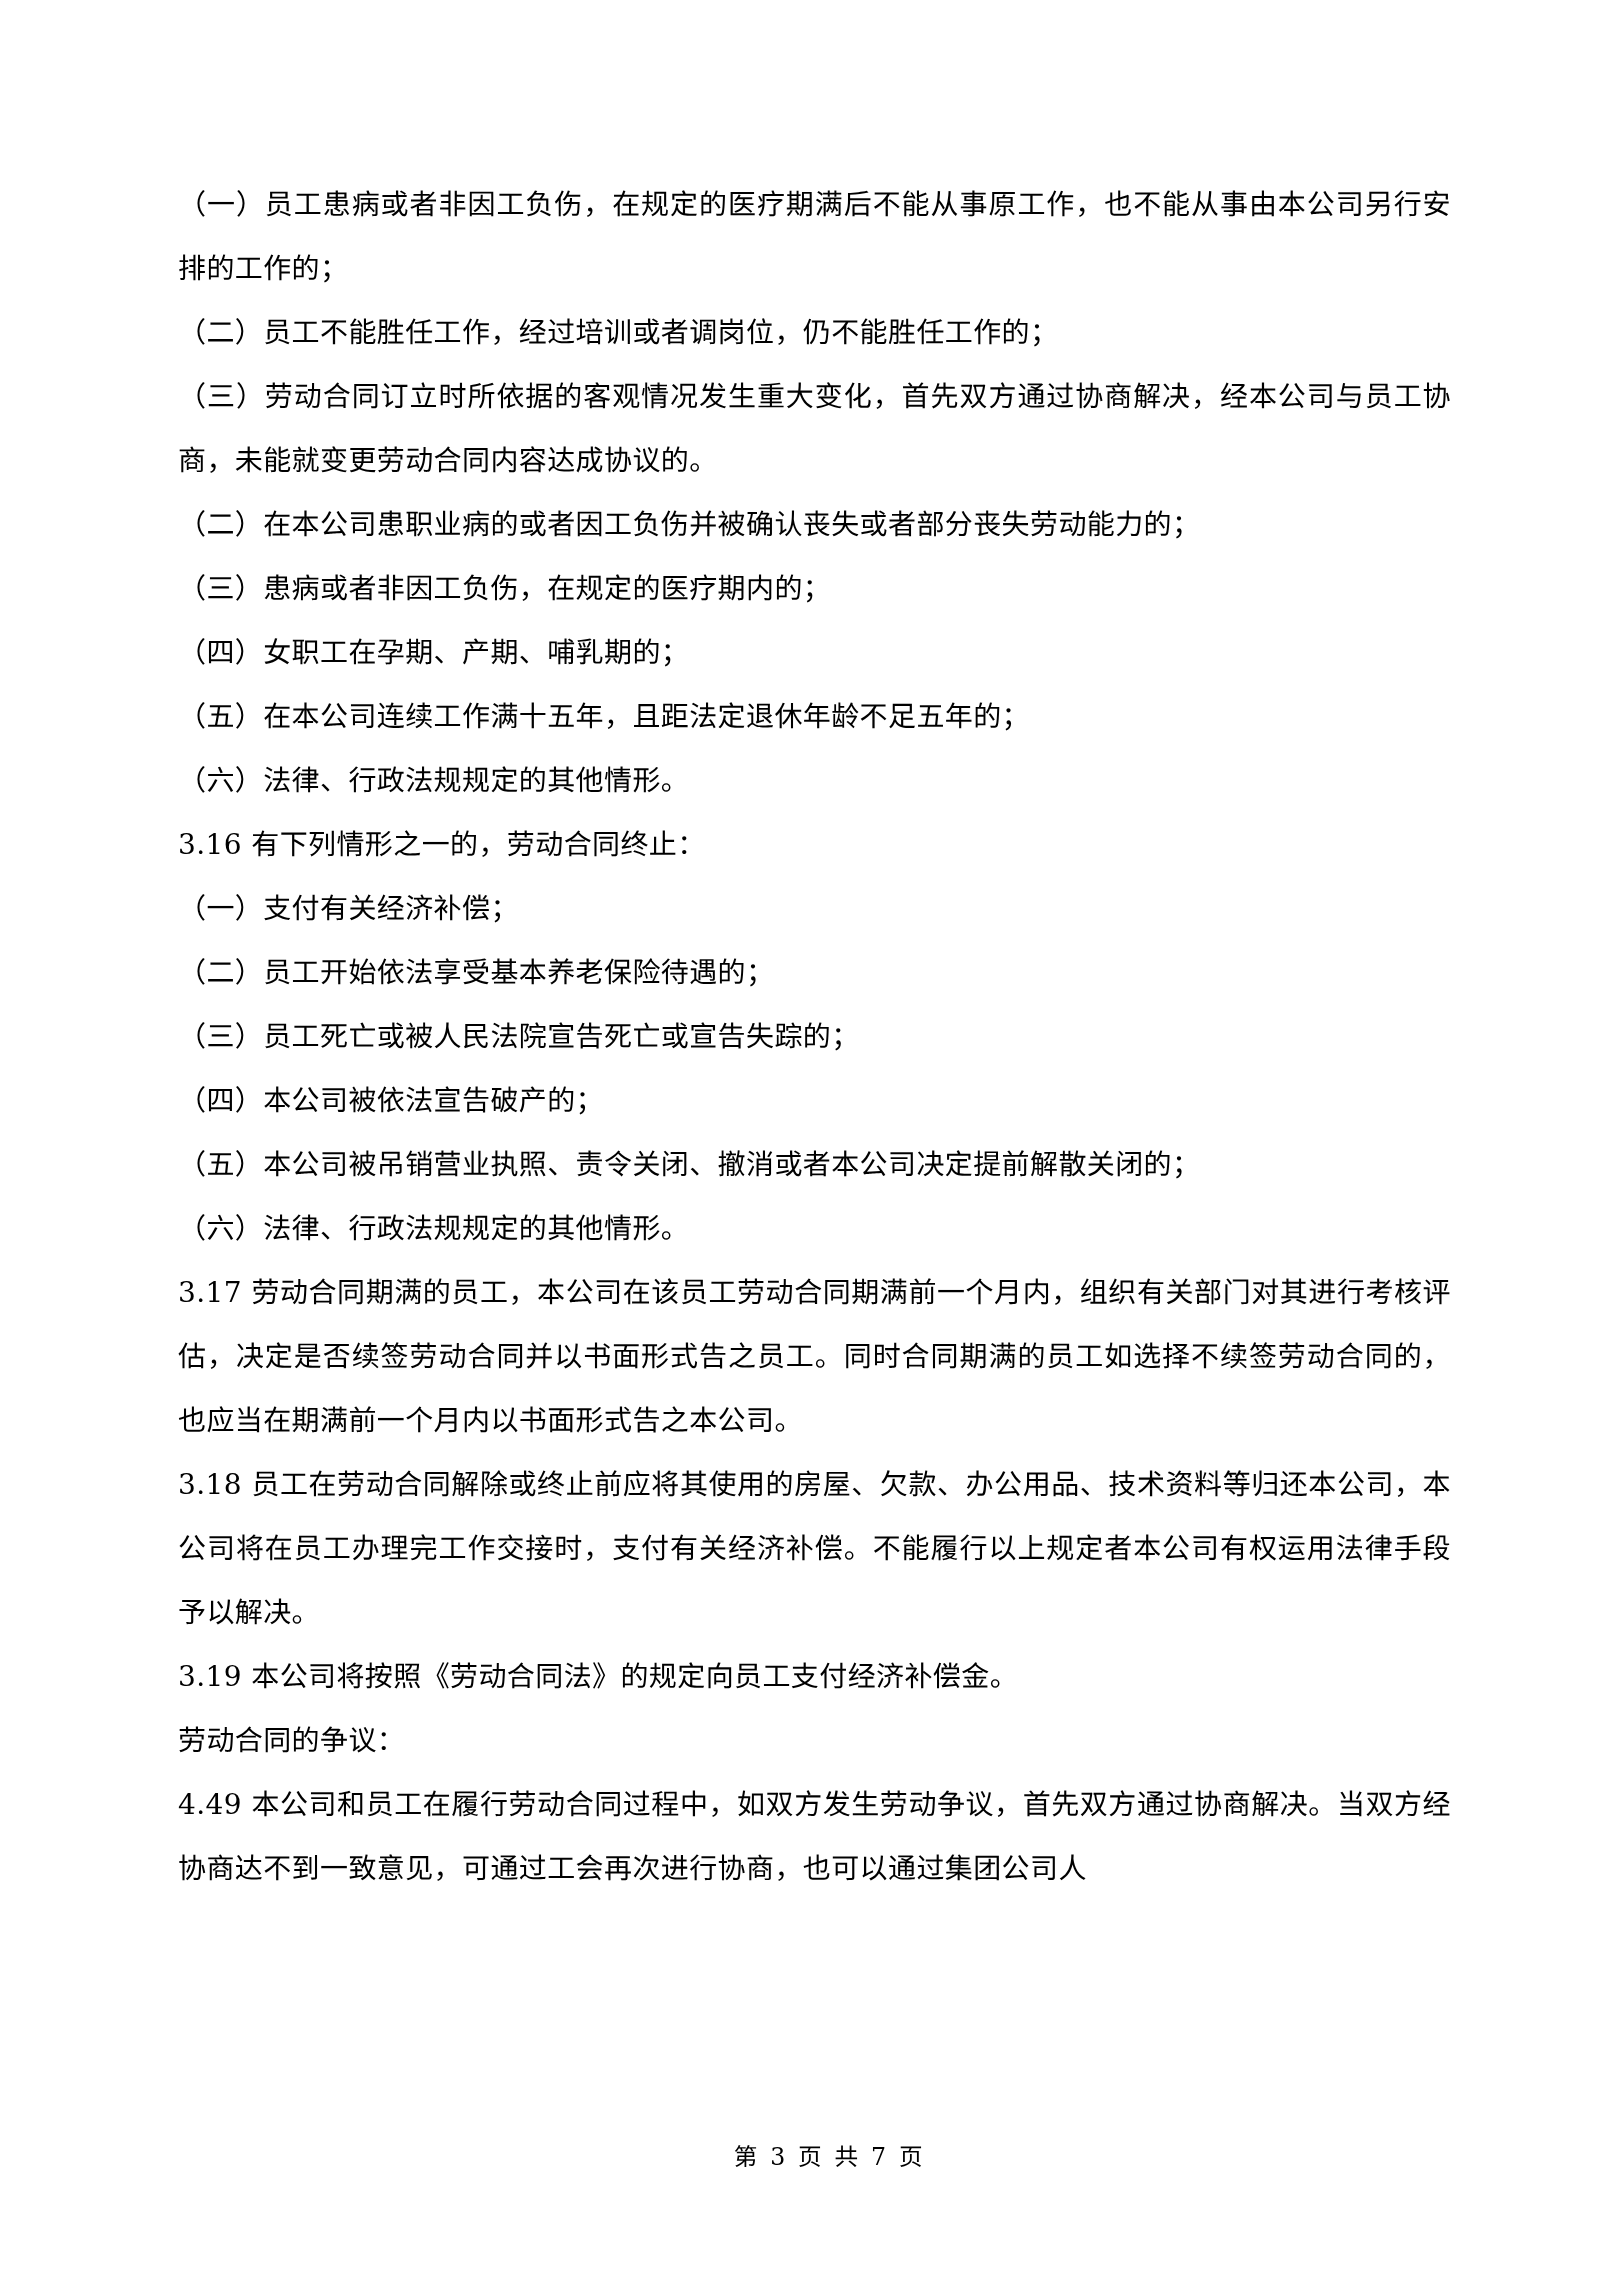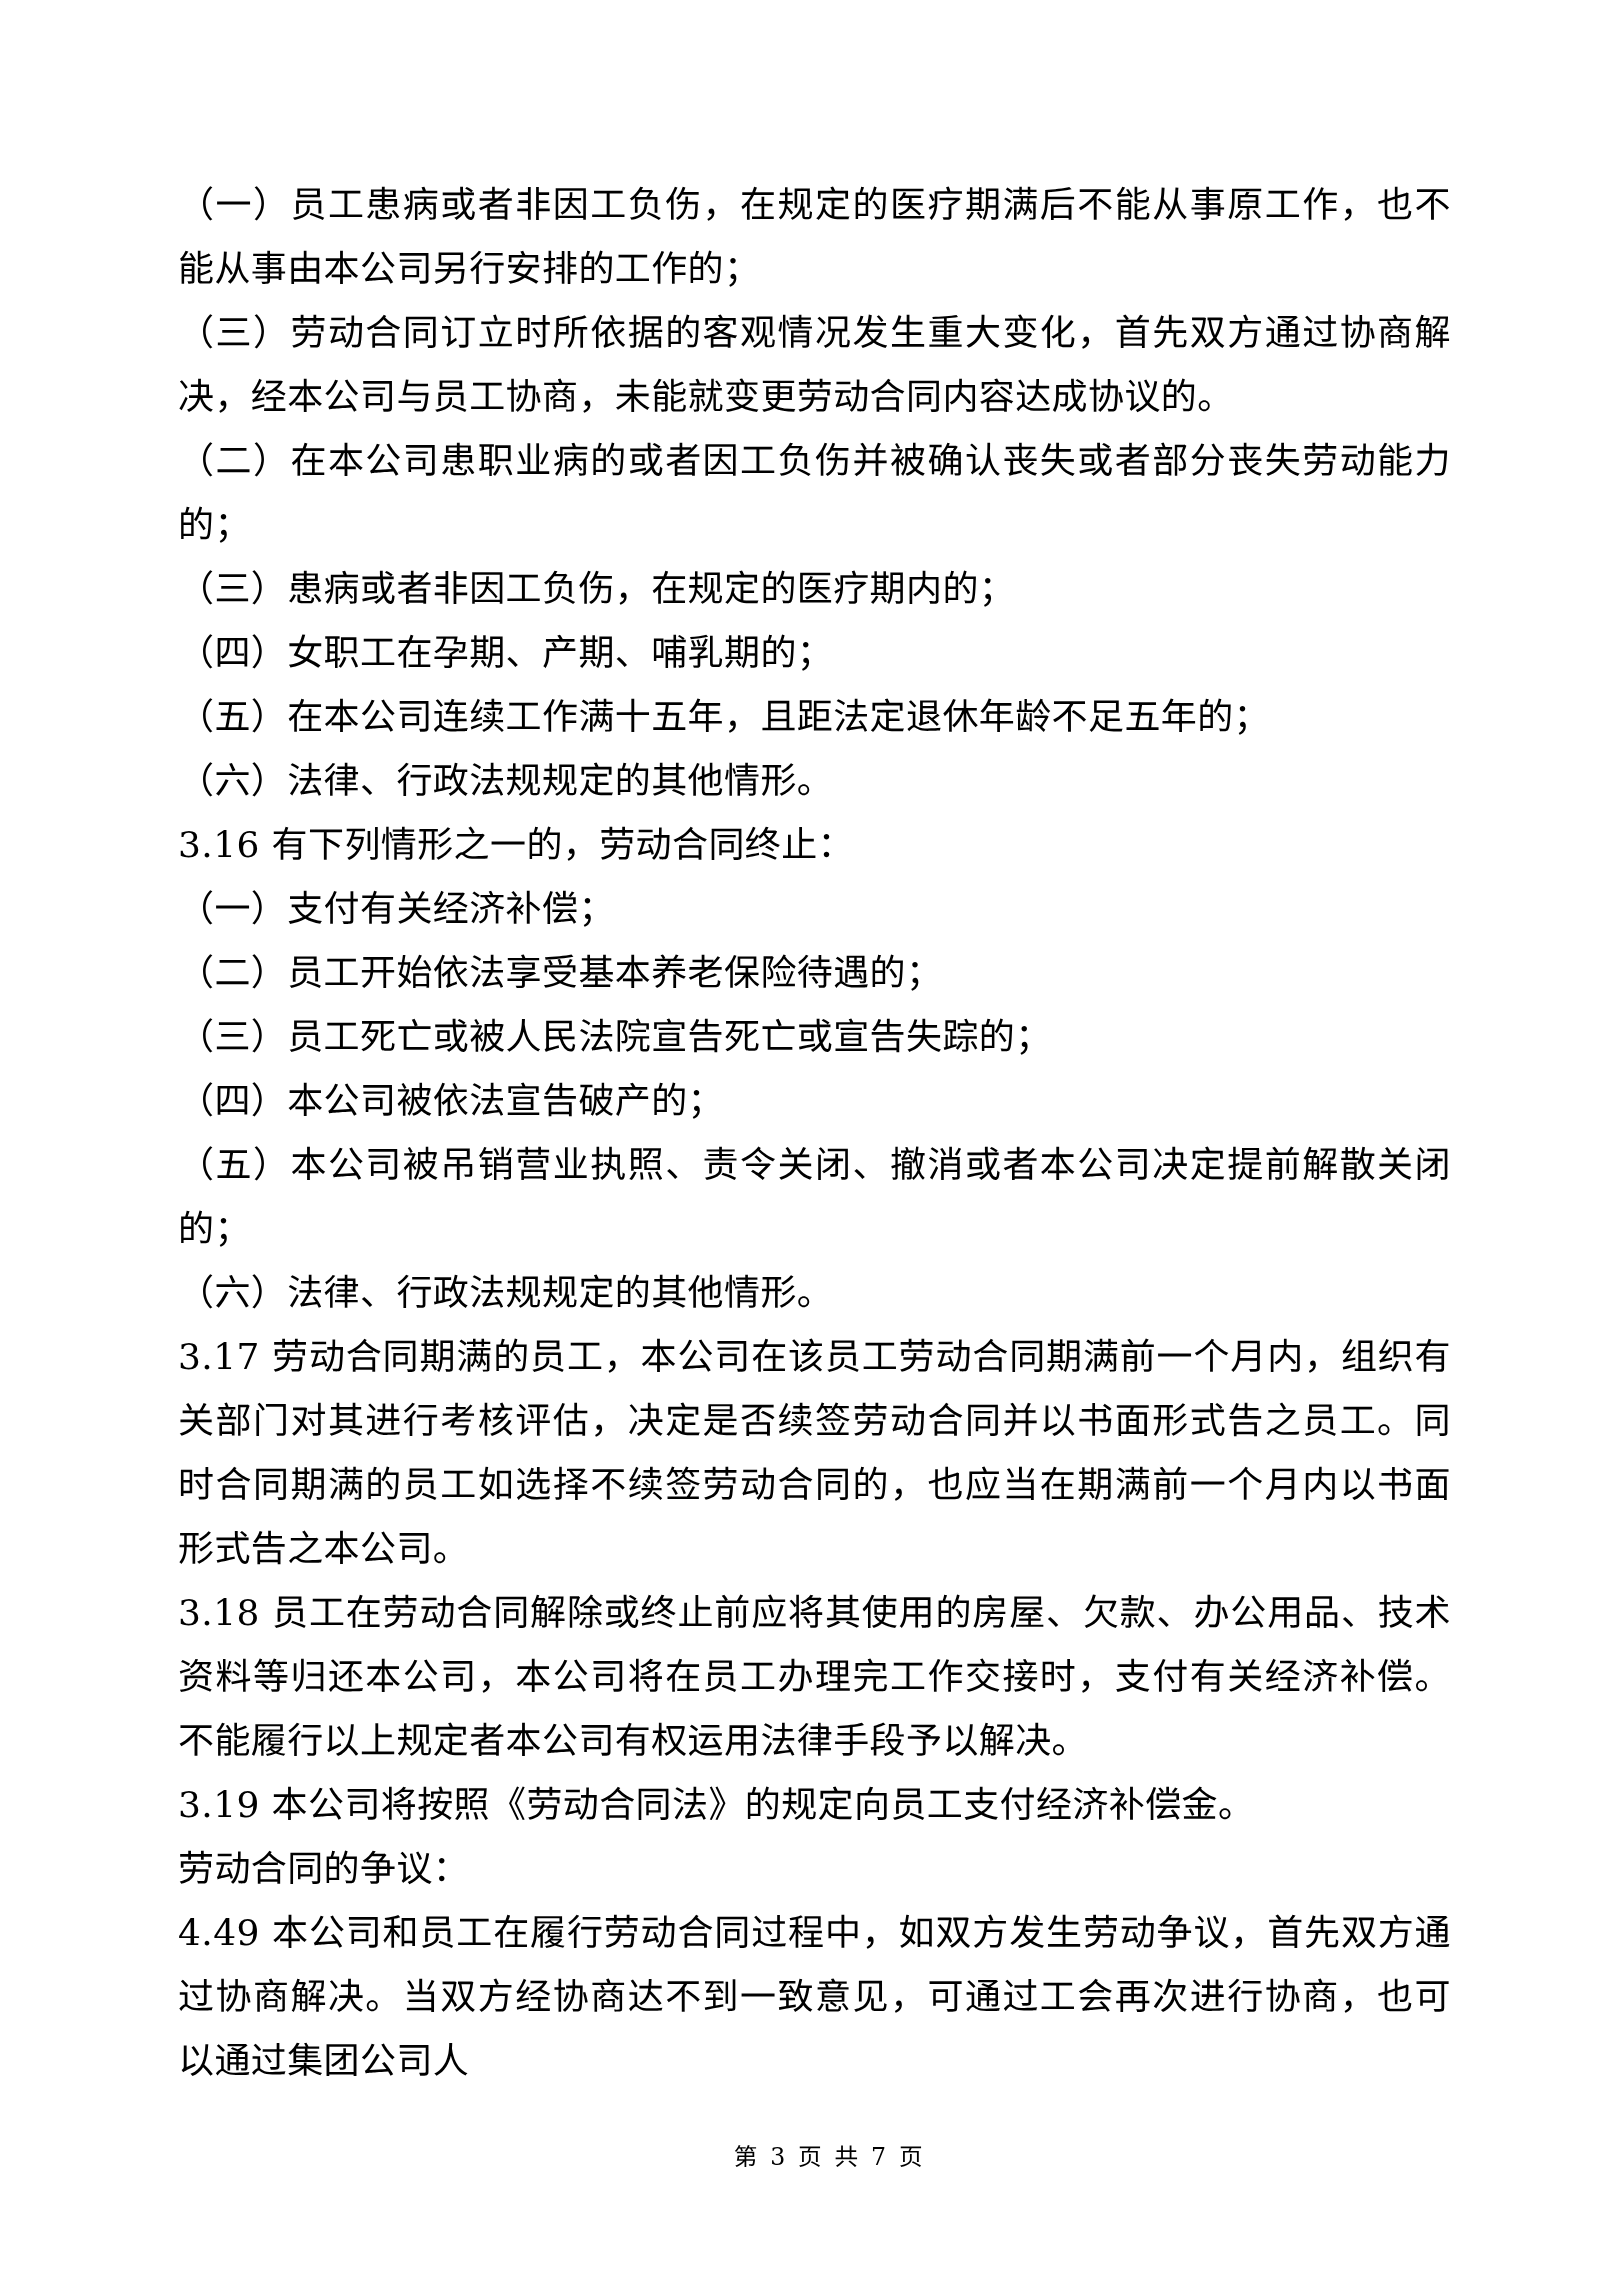--- a/index.html
+++ b/index.html
@@ -17,21 +17,21 @@
     overflow: hidden;
   }
   .content {
     position: absolute;
     left: 178px;
     top: 173px;
     width: 1273px;
   }
   .para {
     font-family: "DejaVu Serif", "Liberation Serif", serif;
-    font-size: 36px;
+    font-size: 28px;
     line-height: 64px;
     color: #000000;
     text-align: justify;
     text-justify: inter-ideograph;
     margin: 0;
     letter-spacing: 0.4px;
     white-space: normal;
   }
   .para.indent-none {
     text-indent: 0;
@@ -47,20 +47,21 @@
     color: #000000;
     letter-spacing: 2.7px;
   }
 </style>
 </head>
 <body>
 
 <div class="page">
   <div class="content">
     <p class="para indent-none">（一）员工患病或者非因工负伤，在规定的医疗期满后不能从事原工作，也不能从事由本公司另行安排的工作的；</p>
+    <p class="para indent-none">（二）员工不能胜任工作，经过培训或者调岗位，仍不能胜任工作的；</p>
     <p class="para indent-none">（三）劳动合同订立时所依据的客观情况发生重大变化，首先双方通过协商解决，经本公司与员工协商，未能就变更劳动合同内容达成协议的。</p>
     <p class="para indent-none">（二）在本公司患职业病的或者因工负伤并被确认丧失或者部分丧失劳动能力的；</p>
     <p class="para indent-none">（三）患病或者非因工负伤，在规定的医疗期内的；</p>
     <p class="para indent-none">（四）女职工在孕期、产期、哺乳期的；</p>
     <p class="para indent-none">（五）在本公司连续工作满十五年，且距法定退休年龄不足五年的；</p>
     <p class="para indent-none">（六）法律、行政法规规定的其他情形。</p>
     <p class="para indent-none">3.16 有下列情形之一的，劳动合同终止：</p>
     <p class="para indent-none">（一）支付有关经济补偿；</p>
     <p class="para indent-none">（二）员工开始依法享受基本养老保险待遇的；</p>
     <p class="para indent-none">（三）员工死亡或被人民法院宣告死亡或宣告失踪的；</p>

